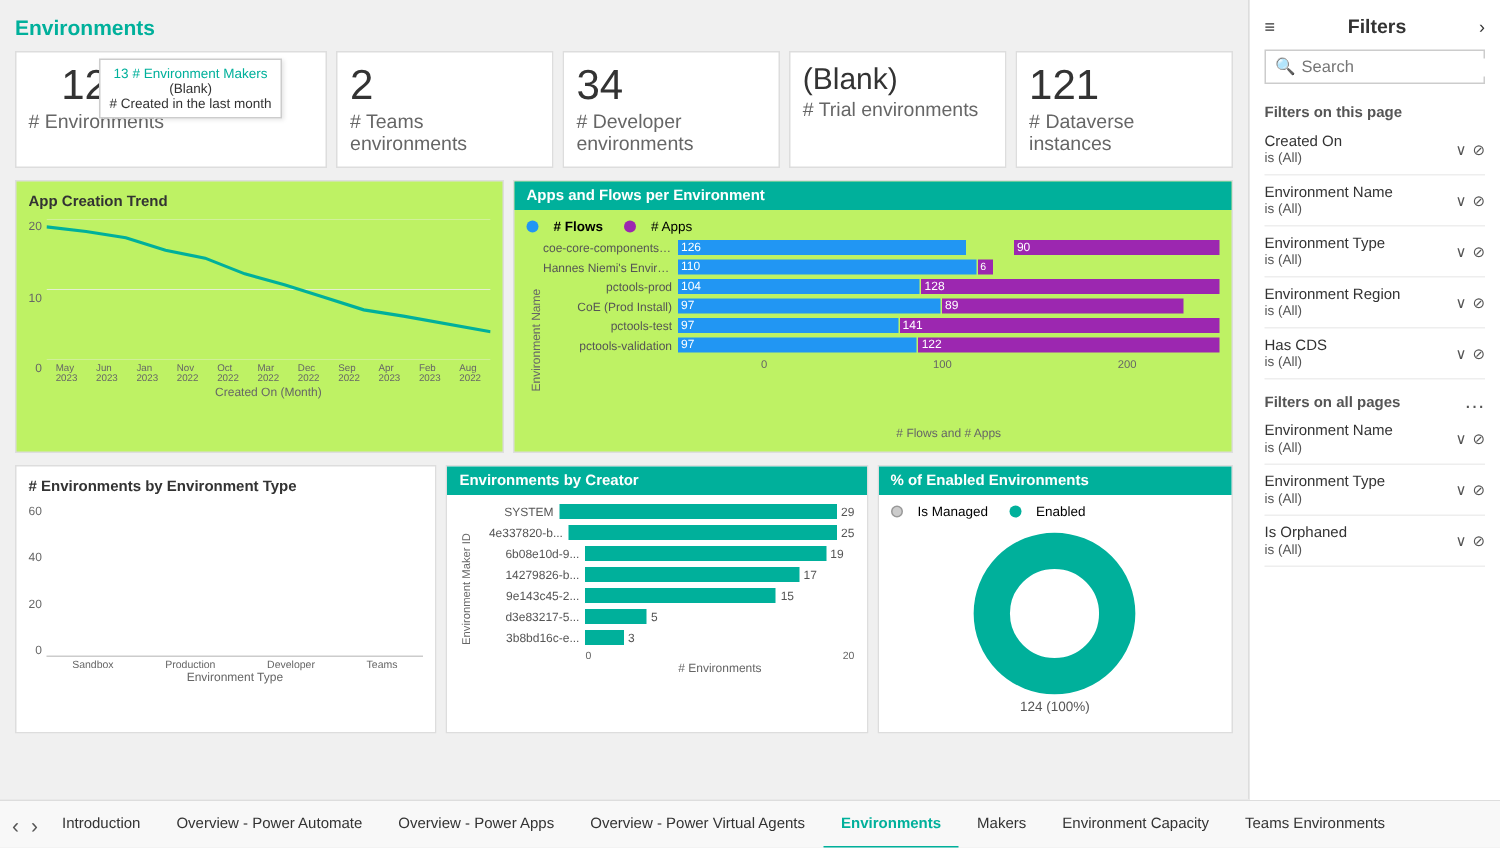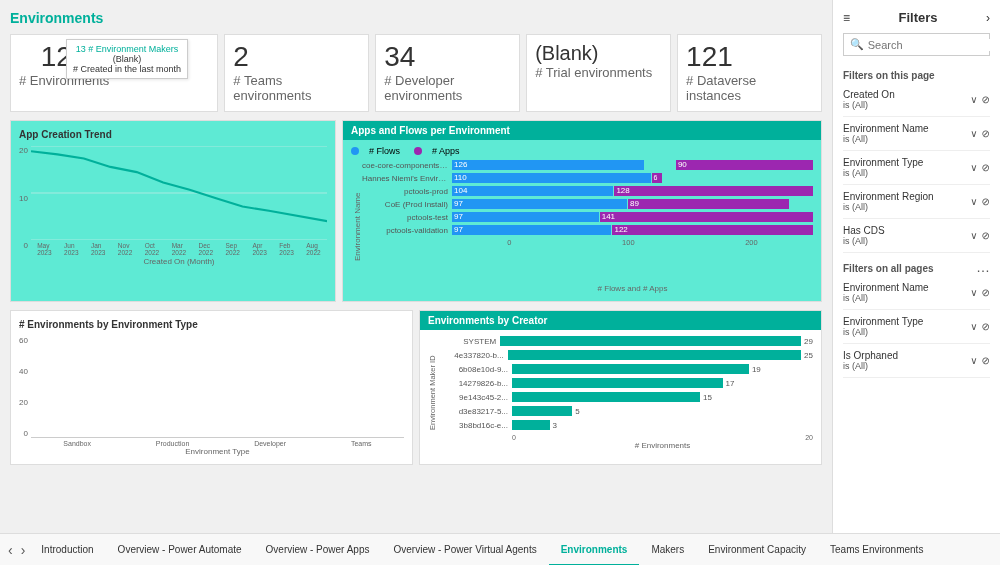--- a/index.html
+++ b/index.html
@@ -17,21 +17,21 @@
     .kpi-card { background: #fff; border: 1px solid #ddd; padding: 8px; flex: 1; position: relative; }
     .kpi-card.wide { flex: 1.5; }
     .kpi-number { font-size: 28px; font-weight: 300; color: #333; line-height: 1; }
     .kpi-label { font-size: 13px; color: #666; margin-top: 2px; }
     .kpi-badge { background: #fff; border: 1px solid #ccc; padding: 4px 6px; position: absolute; top: 4px; left: 55px; min-width: 110px; box-shadow: 1px 1px 3px rgba(0,0,0,0.1); }
     .kpi-badge-row { font-size: 9px; color: #333; }
     .kpi-badge-row span { color: #00b09b; }
     
     
     .charts-row { display: flex; gap: 6px; margin-bottom: 8px; }
-    .chart-card { background: #5eead4; border: 1px solid #ddd; padding: 8px; flex: 1; }
+    .chart-card { background: #bef264; border: 1px solid #ddd; padding: 8px; flex: 1; }
     .chart-title { font-size: 10px; font-weight: 600; color: #333; margin-bottom: 6px; }
     .chart-title-bar { background: #00b09b; color: #fff; font-size: 10px; font-weight: 600; padding: 4px 8px; margin: -8px -8px 6px -8px; }
     
     
     .bottom-row { display: flex; gap: 6px; }
     .bottom-card { background: #fff; border: 1px solid #ddd; padding: 8px; }
     .bottom-card.env-type { flex: 1.2; }
     .bottom-card.env-creator { flex: 1.2; }
     .bottom-card.pct-enabled { flex: 1; }
     .hbar-row { display: flex; align-items: center; margin-bottom: 3px; font-size: 8px; }
@@ -157,21 +157,21 @@
             <div style="text-align:center; font-size:8px; color:#666; margin-top:1px;">Created On (Month)</div>
           </div>
         </div>
       </div>
 
       <div class="chart-card" style="flex:1.5;">
         <div class="chart-title-bar">Apps and Flows per Environment</div>
 
         <div class="legend-row">
           <span class="legend-dot" style="background:#2196F3;"></span>
-          <span style="font-size:9px;"># Flows</span>
+          <span style="font-size:9px;font-weight:bold;"># Flows</span>
           <span class="legend-dot" style="background:#9C27B0; margin-left:6px;"></span>
           <span style="font-size:9px;"># Apps</span>
         </div>
         <div style="display:flex;">
           <div style="writing-mode:vertical-rl; transform:rotate(180deg); font-size:8px; color:#666; text-align:center; padding-right:2px;">Environment Name</div>
           <div style="flex:1;">
 
             <div class="hbar-row">
               <div class="hbar-label">coe-core-components-dev</div>
               <div class="hbar-bars">
@@ -304,20 +304,35 @@
             </div>
             <div style="display:flex; justify-content:space-between; font-size:7px; color:#666; margin-top:2px; margin-left:75px;">
               <span>0</span>
                 <span>20</span>
             </div>
             <div style="text-align:center; font-size:8px; color:#666; margin-left:75px;"># Environments</div>
           </div>
         </div>
       </div>
 
+      <div class="bottom-card pct-enabled">
+        <div class="chart-title-bar">% of Enabled Environments</div>
+        <div class="legend-row" style="margin-top:4px;">
+          <span class="legend-dot" style="background:#ccc; border:1px solid #999;"></span>
+          <span style="font-size:9px;">Is Managed</span>
+          <span class="legend-dot" style="background:#00b09b; margin-left:6px;"></span>
+          <span style="font-size:9px;">Enabled</span>
+        </div>
+        <div class="donut-container">
+          <svg viewBox="0 0 100 100" width="110" height="110">
+            <circle cx="50" cy="50" r="38" fill="none" stroke="#00b09b" stroke-width="22"></circle>
+          </svg>
+          <div style="font-size:9px; color:#555; margin-top:2px;">124 (100%)</div>
+        </div>
+      </div>
     </div>
   </div>
 
   <div class="filter-panel">
     <div class="filter-header">
       <span style="font-size:12px; color:#333;">≡</span>
       <span class="filter-title">Filters</span>
       <span class="filter-chevron">›</span>
     </div>
     <div class="filter-search">

